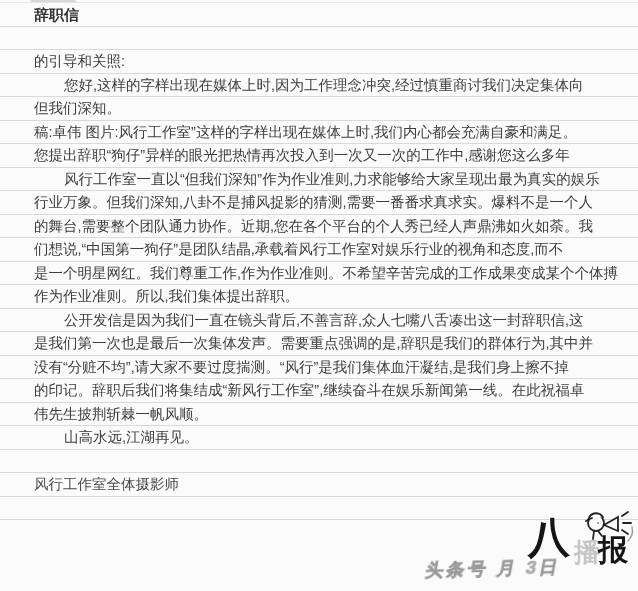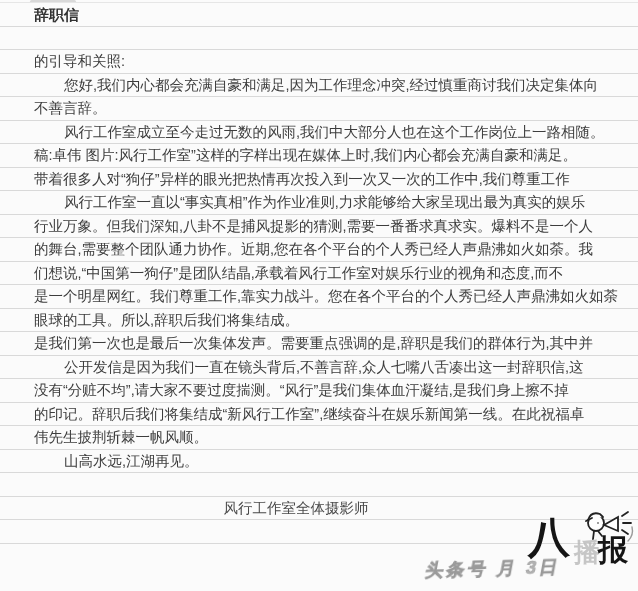--- a/index.html
+++ b/index.html
@@ -27,21 +27,21 @@
     box-sizing:border-box;
     height:23.5px;line-height:23px;
     border-bottom:1px solid var(--line);
     padding:0 6px 0 34px;
     font-size:14.5px;color:var(--ink);
     letter-spacing:0px;
     white-space:nowrap;overflow:hidden;
   }
   .row.title .row-text{font-weight:600;font-size:15px;color:#333;}
   .row.indent{text-indent:30px;}
-  .row.signature{text-align:center;padding-right:80px;color:#4a4a4a;}
+  .row.signature{text-align:left;padding-right:80px;color:#4a4a4a;}
   .row.blank{}
   .top-smudge{
     position:absolute;left:30px;top:0;width:46px;height:3px;
     background:#bdbdbd;opacity:.55;border-radius:2px;
   }
   
   .obscured-line{
     position:absolute;right:78px;bottom:10px;
     font-size:18px;letter-spacing:3px;font-weight:700;
     color:#b3b3b3;-webkit-text-stroke:0.6px #9a9a9a;
@@ -85,57 +85,54 @@
       <div class="row title">
       <span class="row-text">辞职信</span>
     </div>
       <div class="row blank">
       <span class="row-text"></span>
     </div>
       <div class="row plain">
       <span class="row-text">的引导和关照:</span>
     </div>
       <div class="row indent">
-      <span class="row-text">您好,我们内心都会充满自豪和满足,因为工作理念冲突,经过慎重商讨我们决定集体向</span>
+      <span class="row-text">您好,这样的字样出现在媒体上时,因为工作理念冲突,经过慎重商讨我们决定集体向</span>
     </div>
       <div class="row plain">
-      <span class="row-text">不善言辞。</span>
-    </div>
-      <div class="row indent">
-      <span class="row-text">风行工作室成立至今走过无数的风雨,我们中大部分人也在这个工作岗位上一路相随。</span>
+      <span class="row-text">但我们深知。</span>
     </div>
       <div class="row plain">
       <span class="row-text">稿:卓伟 图片:风行工作室”这样的字样出现在媒体上时,我们内心都会充满自豪和满足。</span>
     </div>
       <div class="row plain">
-      <span class="row-text">带着很多人对“狗仔”异样的眼光把热情再次投入到一次又一次的工作中,我们尊重工作</span>
+      <span class="row-text">您提出辞职“狗仔”异样的眼光把热情再次投入到一次又一次的工作中,感谢您这么多年</span>
     </div>
       <div class="row indent">
-      <span class="row-text">风行工作室一直以“事实真相”作为作业准则,力求能够给大家呈现出最为真实的娱乐</span>
+      <span class="row-text">风行工作室一直以“但我们深知”作为作业准则,力求能够给大家呈现出最为真实的娱乐</span>
     </div>
       <div class="row plain">
       <span class="row-text">行业万象。但我们深知,八卦不是捕风捉影的猜测,需要一番番求真求实。爆料不是一个人</span>
     </div>
       <div class="row plain">
       <span class="row-text">的舞台,需要整个团队通力协作。近期,您在各个平台的个人秀已经人声鼎沸如火如荼。我</span>
     </div>
       <div class="row plain">
       <span class="row-text">们想说,“中国第一狗仔”是团队结晶,承载着风行工作室对娱乐行业的视角和态度,而不</span>
     </div>
       <div class="row plain">
-      <span class="row-text">是一个明星网红。我们尊重工作,靠实力战斗。您在各个平台的个人秀已经人声鼎沸如火如荼</span>
+      <span class="row-text">是一个明星网红。我们尊重工作,作为作业准则。不希望辛苦完成的工作成果变成某个个体搏</span>
     </div>
       <div class="row plain">
-      <span class="row-text">眼球的工具。所以,辞职后我们将集结成。</span>
+      <span class="row-text">作为作业准则。所以,我们集体提出辞职。</span>
+    </div>
+      <div class="row indent">
+      <span class="row-text">公开发信是因为我们一直在镜头背后,不善言辞,众人七嘴八舌凑出这一封辞职信,这</span>
     </div>
       <div class="row plain">
       <span class="row-text">是我们第一次也是最后一次集体发声。需要重点强调的是,辞职是我们的群体行为,其中并</span>
-    </div>
-      <div class="row indent">
-      <span class="row-text">公开发信是因为我们一直在镜头背后,不善言辞,众人七嘴八舌凑出这一封辞职信,这</span>
     </div>
       <div class="row plain">
       <span class="row-text">没有“分赃不均”,请大家不要过度揣测。“风行”是我们集体血汗凝结,是我们身上擦不掉</span>
     </div>
       <div class="row plain">
       <span class="row-text">的印记。辞职后我们将集结成“新风行工作室”,继续奋斗在娱乐新闻第一线。在此祝福卓</span>
     </div>
       <div class="row plain">
       <span class="row-text">伟先生披荆斩棘一帆风顺。</span>
     </div>

